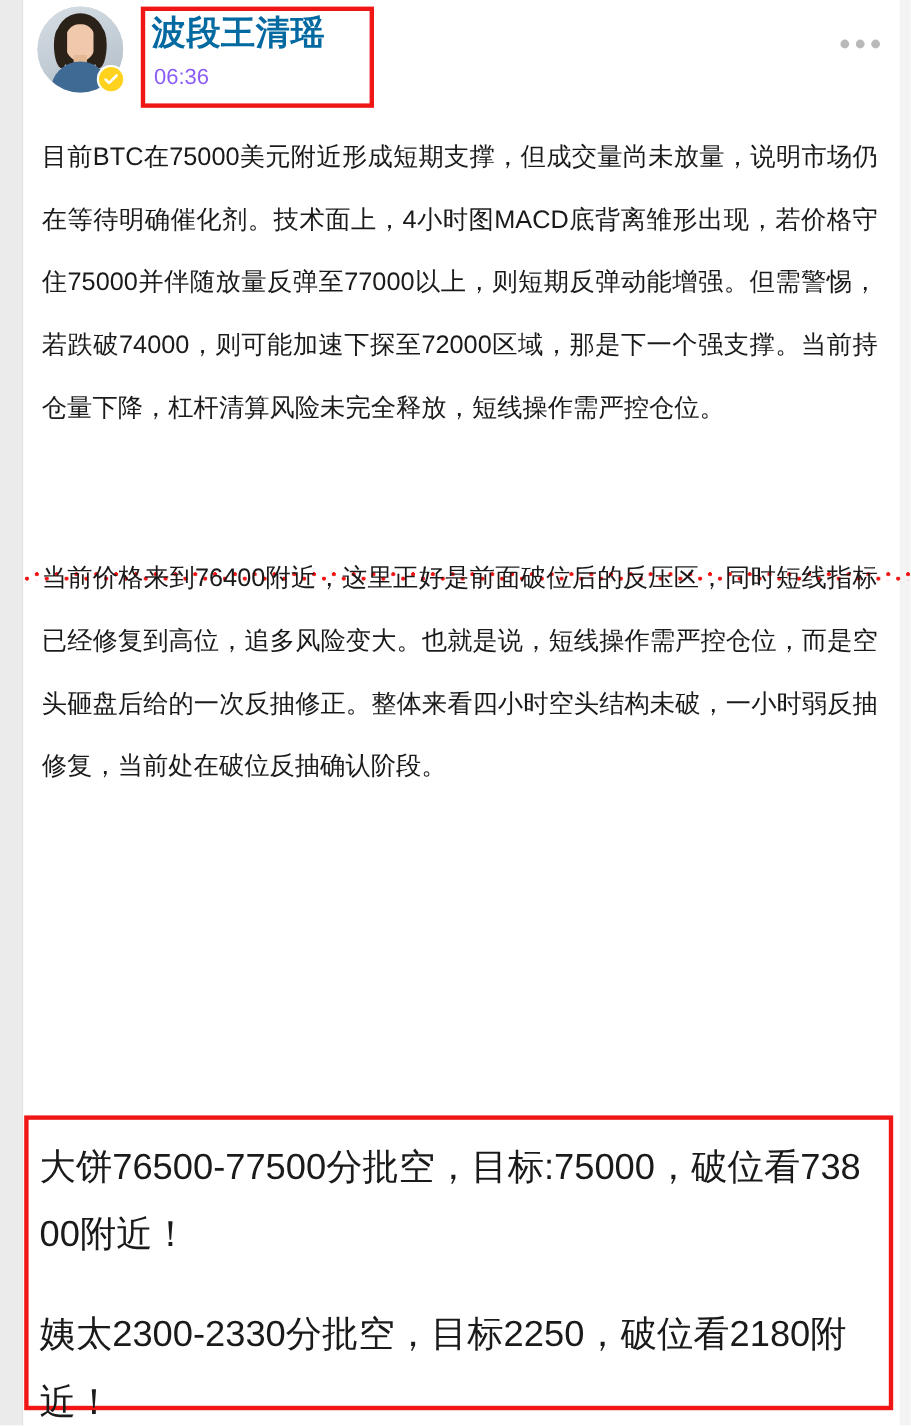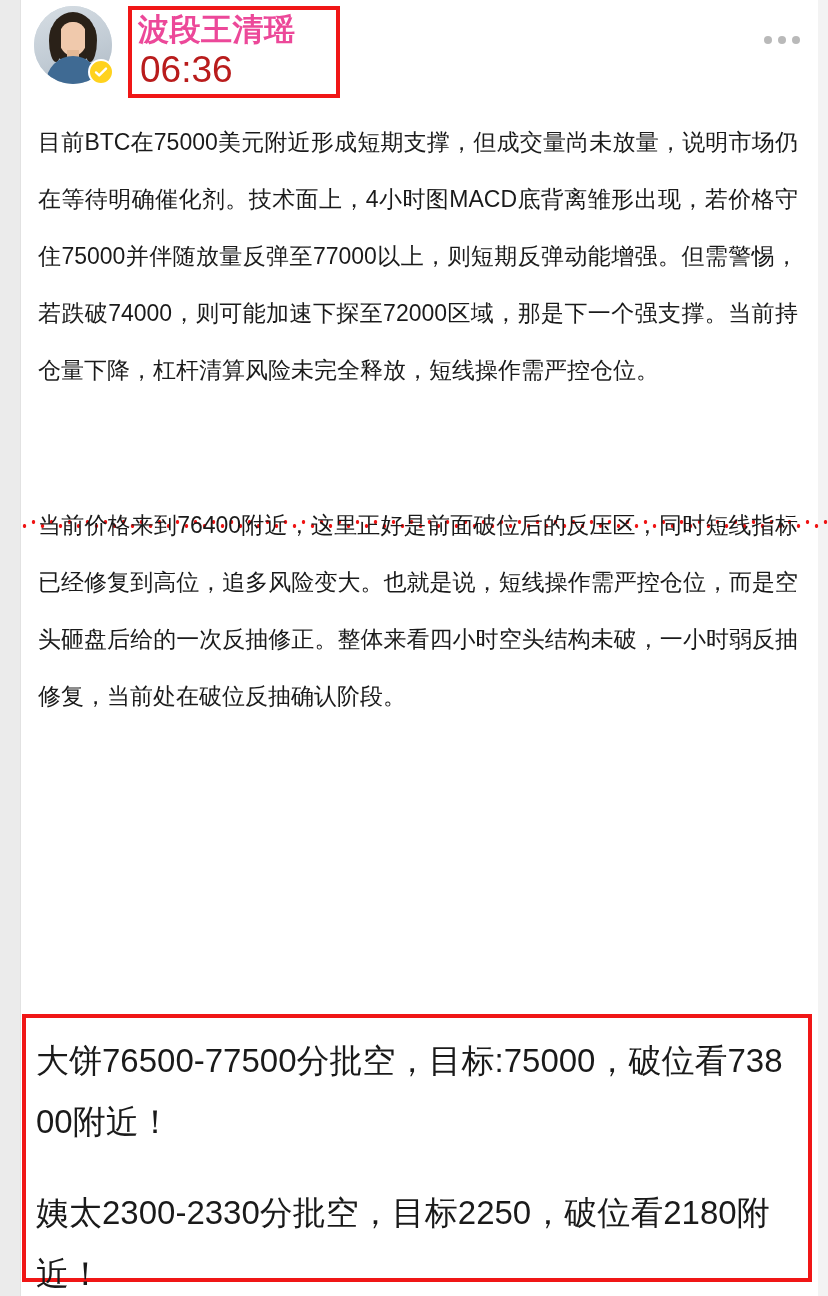--- a/index.html
+++ b/index.html
@@ -145,31 +145,31 @@
     height: 92px;
     border: 4px solid #f01616;
     box-sizing: border-box;
   }
   .author-name {
     position: absolute;
     left: 118px;
     top: 10px;
     font-size: 31px;
     line-height: 40px;
-    color: #ec4899;
+    color: #0369a1;
     font-weight: 700;
     letter-spacing: 0.5px;
   }
   .timestamp {
     position: absolute;
     left: 120px;
     top: 52px;
-    font-size: 37px;
+    font-size: 20px;
     line-height: 36px;
-    color: #b91c1c;
+    color: #8b5cf6;
     text-align: right;
   }
   .more-dots {
     position: absolute;
     right: 28px;
     top: 36px;
     display: flex;
     gap: 6px;
   }
   .more-dots i {

